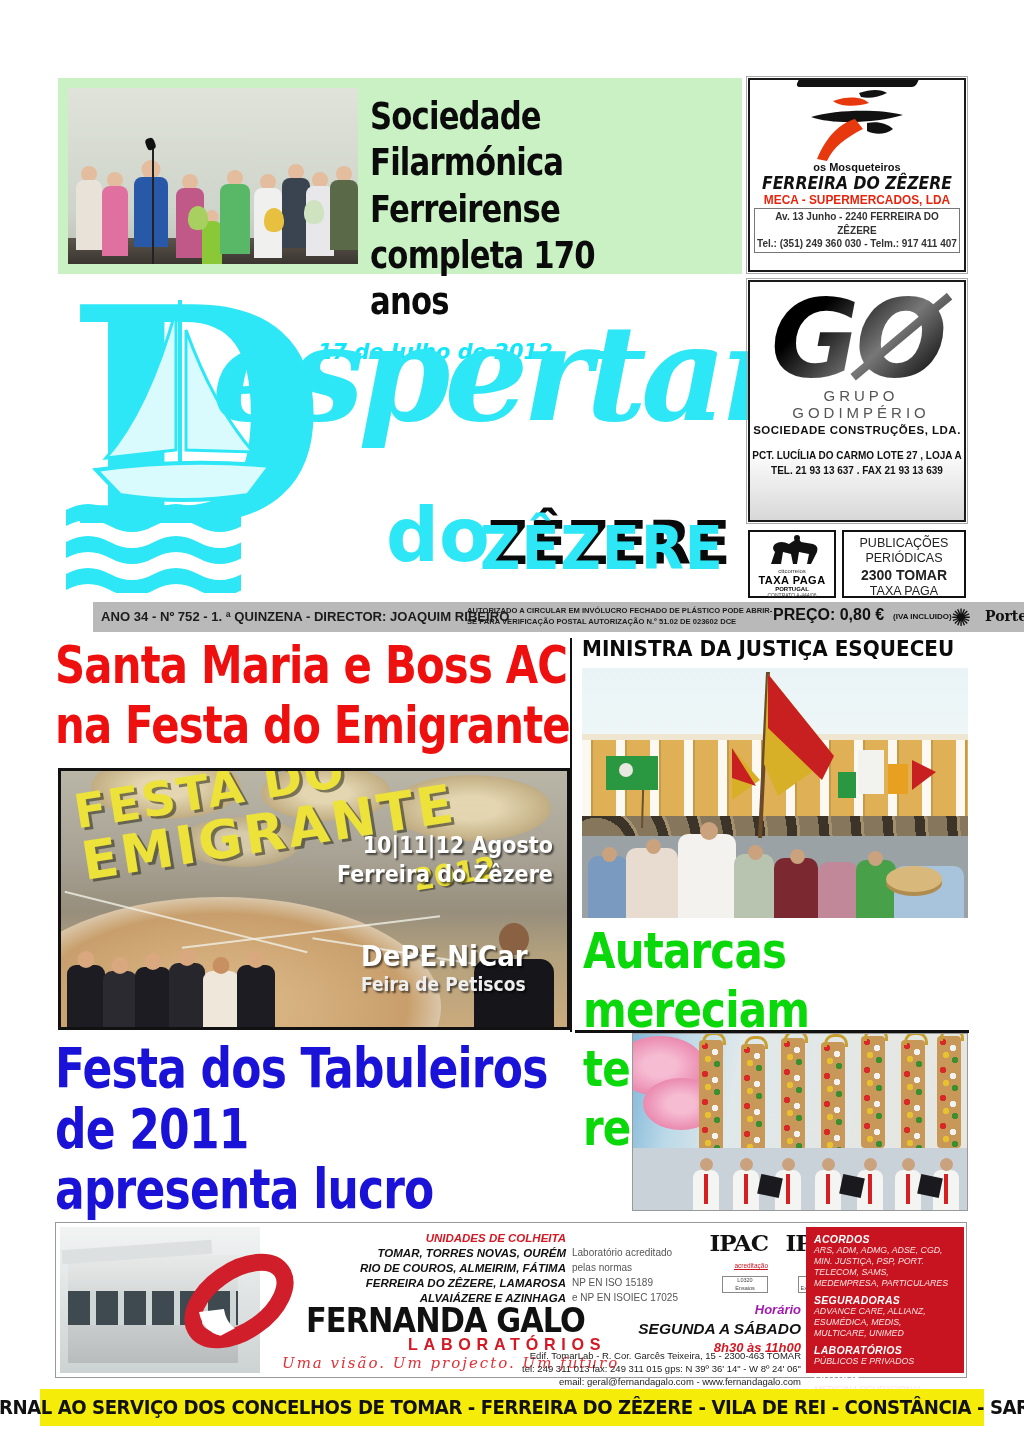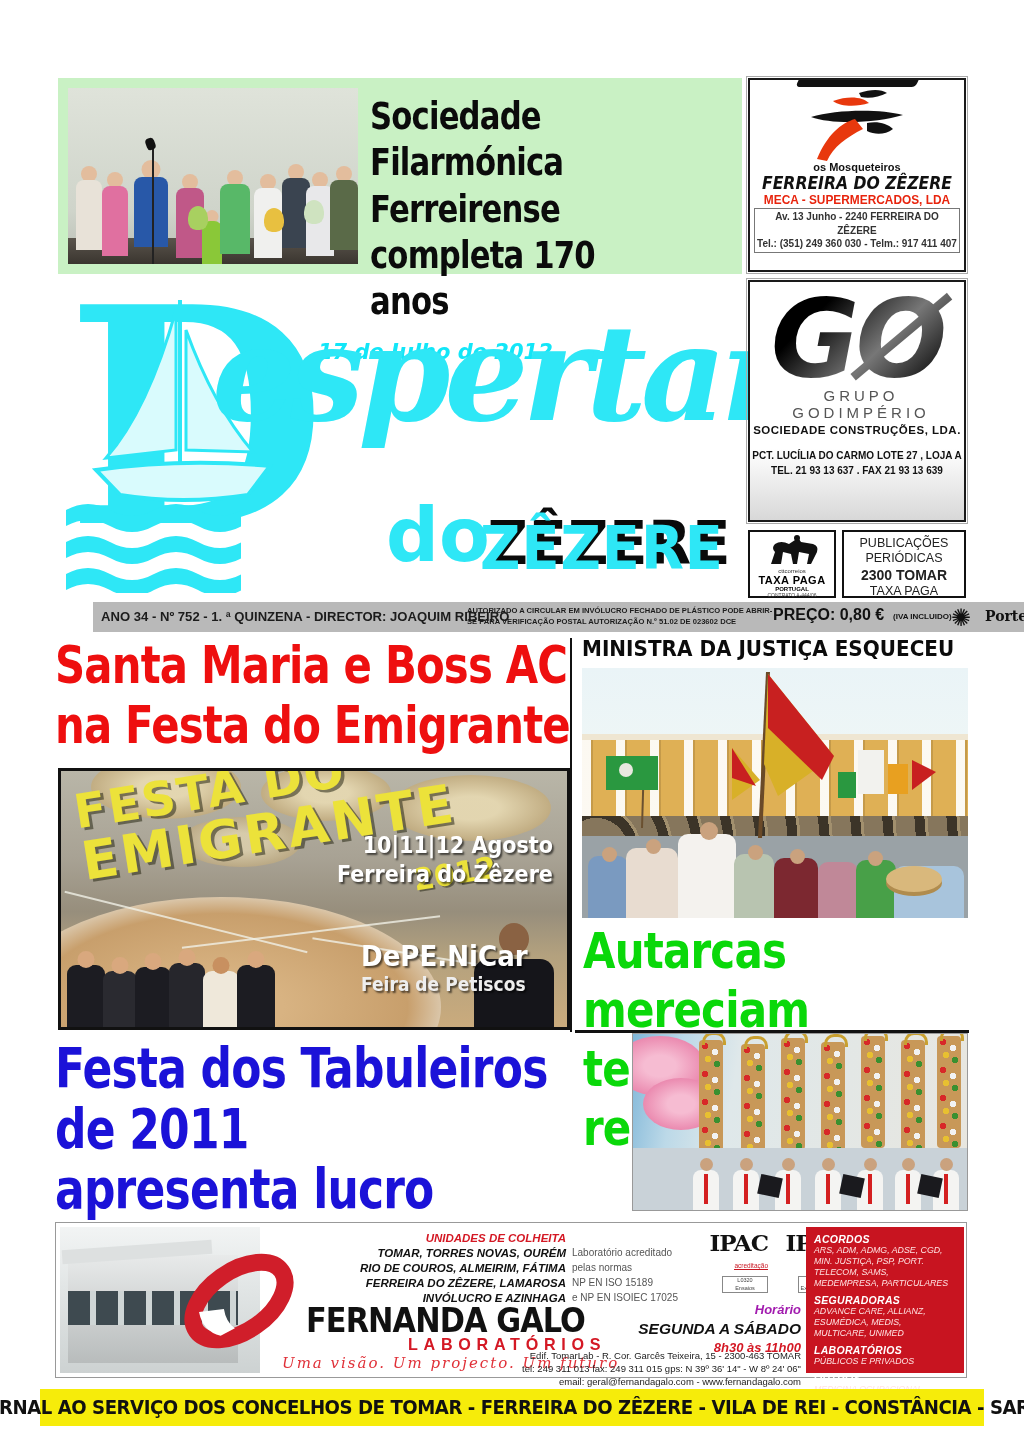--- a/index.html
+++ b/index.html
@@ -467,21 +467,21 @@
       <g transform="rotate(-35 65 60)">
         <ellipse cx="65" cy="60" rx="52" ry="30" fill="none" stroke="#d01e2a" stroke-width="17"></ellipse>
         <path d="M30,78 Q18,64 26,46 L48,58 Q42,70 46,80 Z" fill="#ffffff"></path>
       </g>
     </svg>
     <div id="fg-units">
       <div class="t">UNIDADES DE COLHEITA</div>
       <div>TOMAR, TORRES NOVAS, OURÉM</div>
       <div>RIO DE COUROS, ALMEIRIM, FÁTIMA</div>
       <div>FERREIRA DO ZÊZERE, LAMAROSA</div>
-      <div>INVÓLUCRO E AZINHAGA</div>
+      <div>ALVAIÁZERE E AZINHAGA</div>
     </div>
     <div id="fg-brand" class="nowrap">FERNANDA GALO</div>
     <div id="fg-sub" class="nowrap">LABORATÓRIOS</div>
     <div id="fg-slogan" class="nowrap">Uma  visão.  Um  projecto.  Um  futuro</div>
     <div id="fg-accred">
       <div>Laboratório acreditado pelas normas</div>
       <div>NP EN ISO 15189</div>
       <div>e NP EN ISOIEC 17025</div>
     </div>
     <div class="ipac" id="ipac1">

